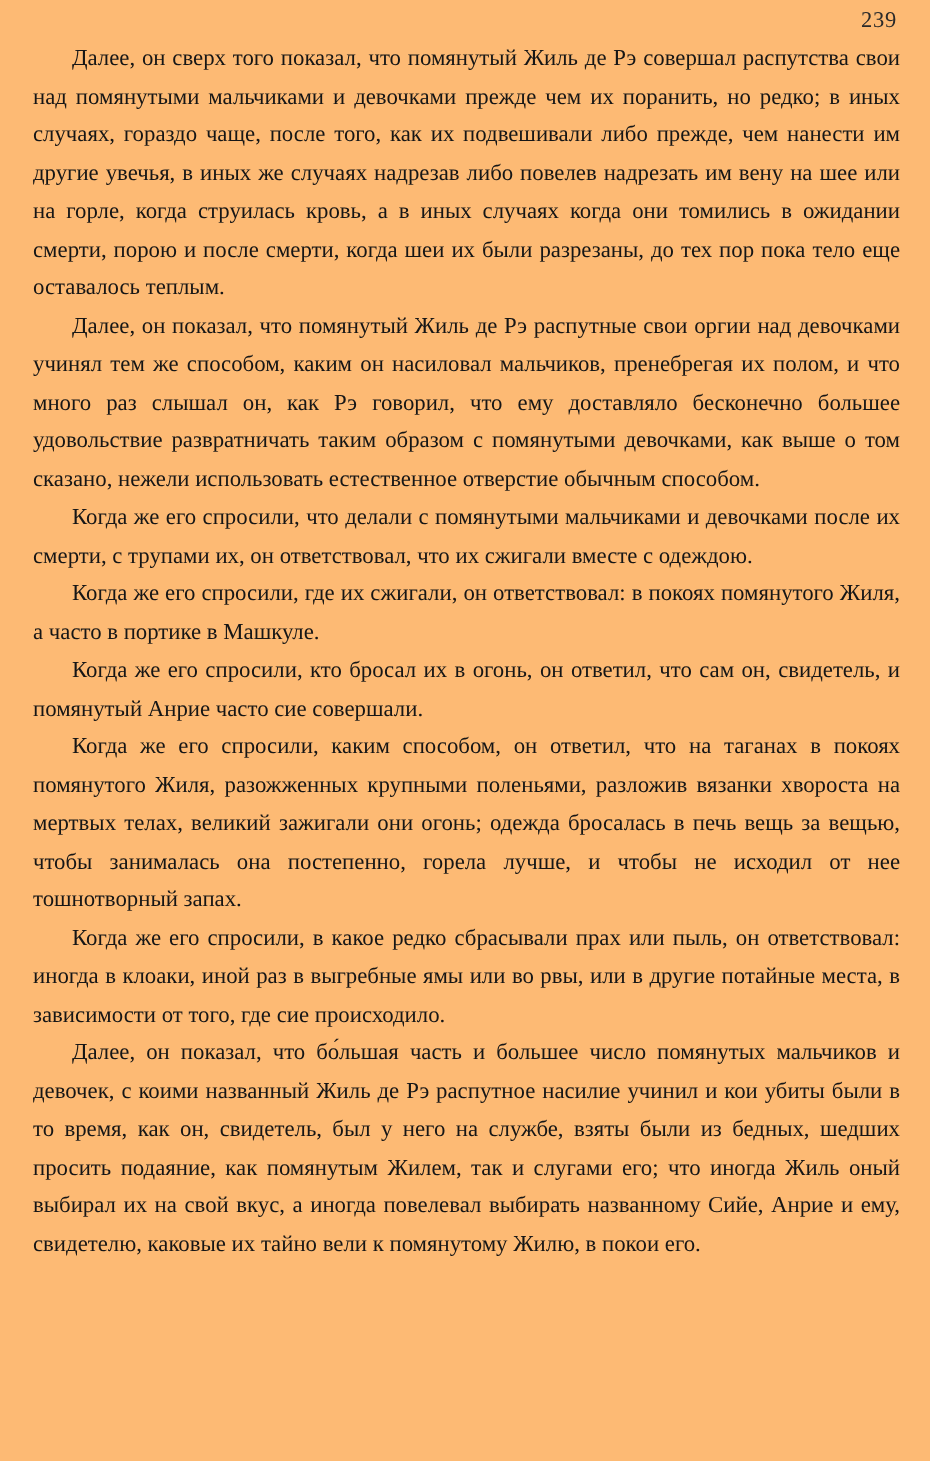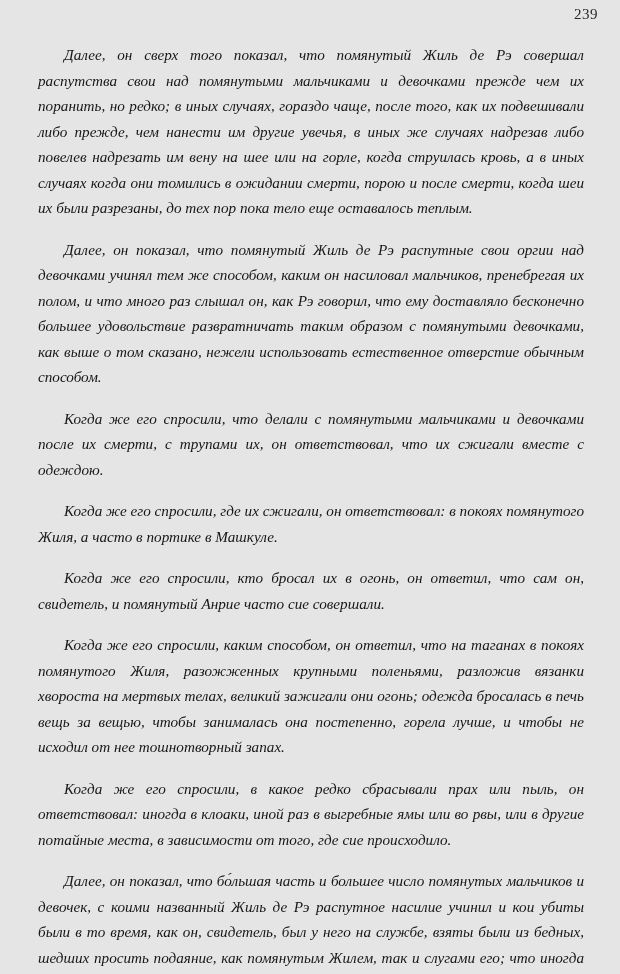--- a/index.html
+++ b/index.html
@@ -13,21 +13,21 @@
     overflow: hidden;
     font-family: "Liberation Serif", "DejaVu Serif", serif;
     color: #1a1a1a;
   }
   .page {
     position: relative;
     width: 620px;
     height: 974px;
     box-sizing: border-box;
     padding: 0;
-    background: #e5e5e5;
+    background: #fdba74;
   }
   .page-number {
     position: absolute;
     top: 6px;
     right: 22px;
     font-size: 15px;
     letter-spacing: 0.5px;
     color: #2a2a2a;
     font-family: "Liberation Serif", "DejaVu Serif", serif;
   }
@@ -36,24 +36,23 @@
     top: 26px;
     left: 22px;
     width: 578px;
     font-size: 15.2px;
     line-height: 25.5px;
     text-align: justify;
     text-justify: inter-word;
     color: #161616;
   }
   .body-text p {
-    margin: 16px;
+    margin: 0;
     text-indent: 26px;
     hyphens: manual;
-    font-style: italic;
   }
   .body-text p.first {
     text-indent: 26px;
   }
 </style>
 </head>
 <body>
 
 <div class="page">
   <div class="page-number">239</div>

